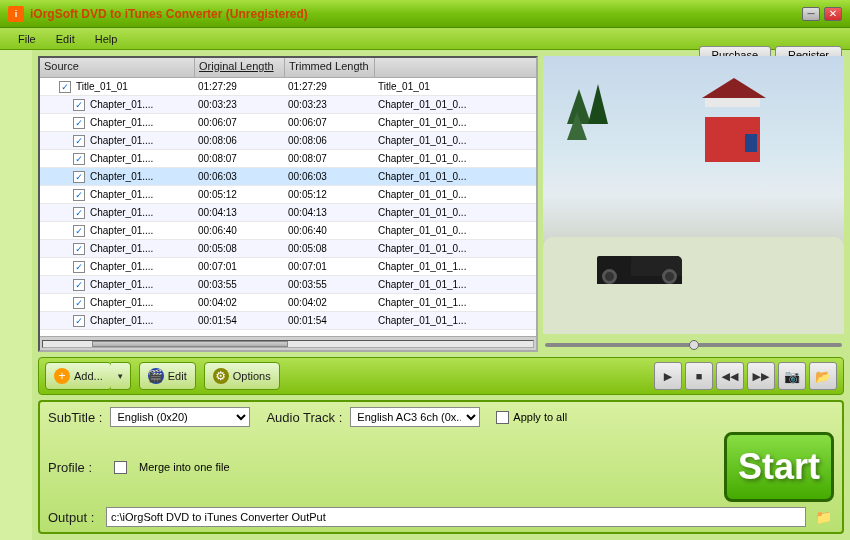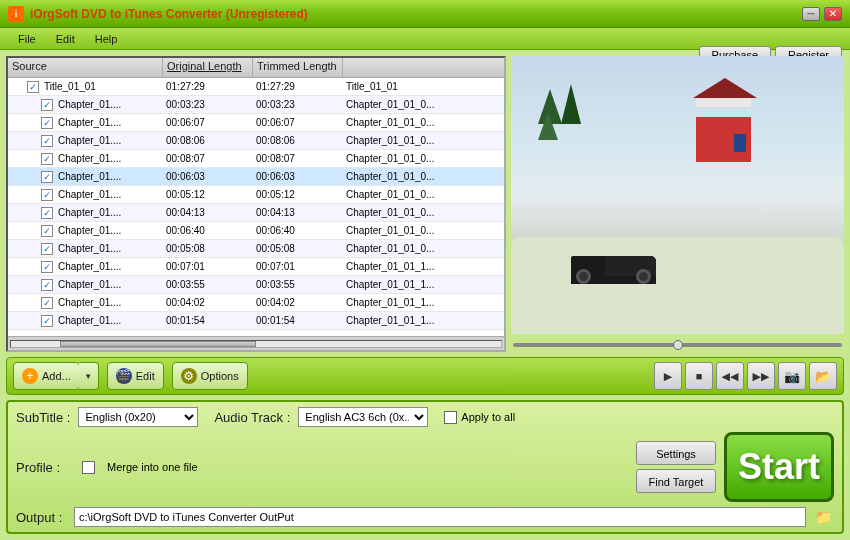--- a/index.html
+++ b/index.html
@@ -78,20 +78,21 @@
     }
 
     
     #main {
       display: flex;
       flex-direction: column;
       height: calc(540px - 50px);
       background: #c8e890;
       padding: 6px;
       gap: 5px;
+      margin-left: 32px;
     }
 
     
     #top-section {
       display: flex;
       gap: 5px;
       flex: 1;
       min-height: 0;
     }
 
@@ -653,43 +654,39 @@
       <div class="transport-btn">◀◀</div>
       <div class="transport-btn">▶▶</div>
       <div class="transport-btn" style="font-size:13px;">📷</div>
       <div class="transport-btn" style="font-size:13px;">📂</div>
     </div>
   </div>
 
   <div id="bottom-bar">
     <div class="bottom-row">
       <span class="bottom-label">SubTitle :</span>
-      <select class="bottom-select" style="width:120px;">
+      <select class="bottom-select" style="width:140px;">
         <option>English (0x20)</option>
       </select>
       <span class="bottom-label" style="margin-left:8px;">Audio Track :</span>
       <select class="bottom-select" style="width:130px;">
         <option>English AC3 6ch (0x...</option>
       </select>
       <div class="bottom-checkbox-area" style="margin-left:8px;">
         <div class="bottom-checkbox"></div>
         <span class="bottom-checkbox-label">Apply to all</span>
       </div>
     </div>
     <div class="bottom-row">
       <span class="bottom-label">Profile :</span>
       <div class="bottom-checkbox-area" style="margin-left:8px;gap:12px;">
         <div class="bottom-checkbox"></div>
         <span class="bottom-checkbox-label">Merge into one file</span>
       </div>
       <div class="bottom-right-area">
-        <div class="settings-find-col">
-          <div class="settings-btn">Settings</div>
-          <div class="findtarget-btn">Find Target</div>
-        </div>
         <div id="start-btn">Start</div>
       </div>
     </div>
     <div class="bottom-row">
       <span class="bottom-label">Output :</span>
       <input type="text" class="bottom-input" value="c:\iOrgSoft DVD to iTunes Converter OutPut" style="">
       <div id="folder-icon">📁</div>
     </div>
   </div>
 

